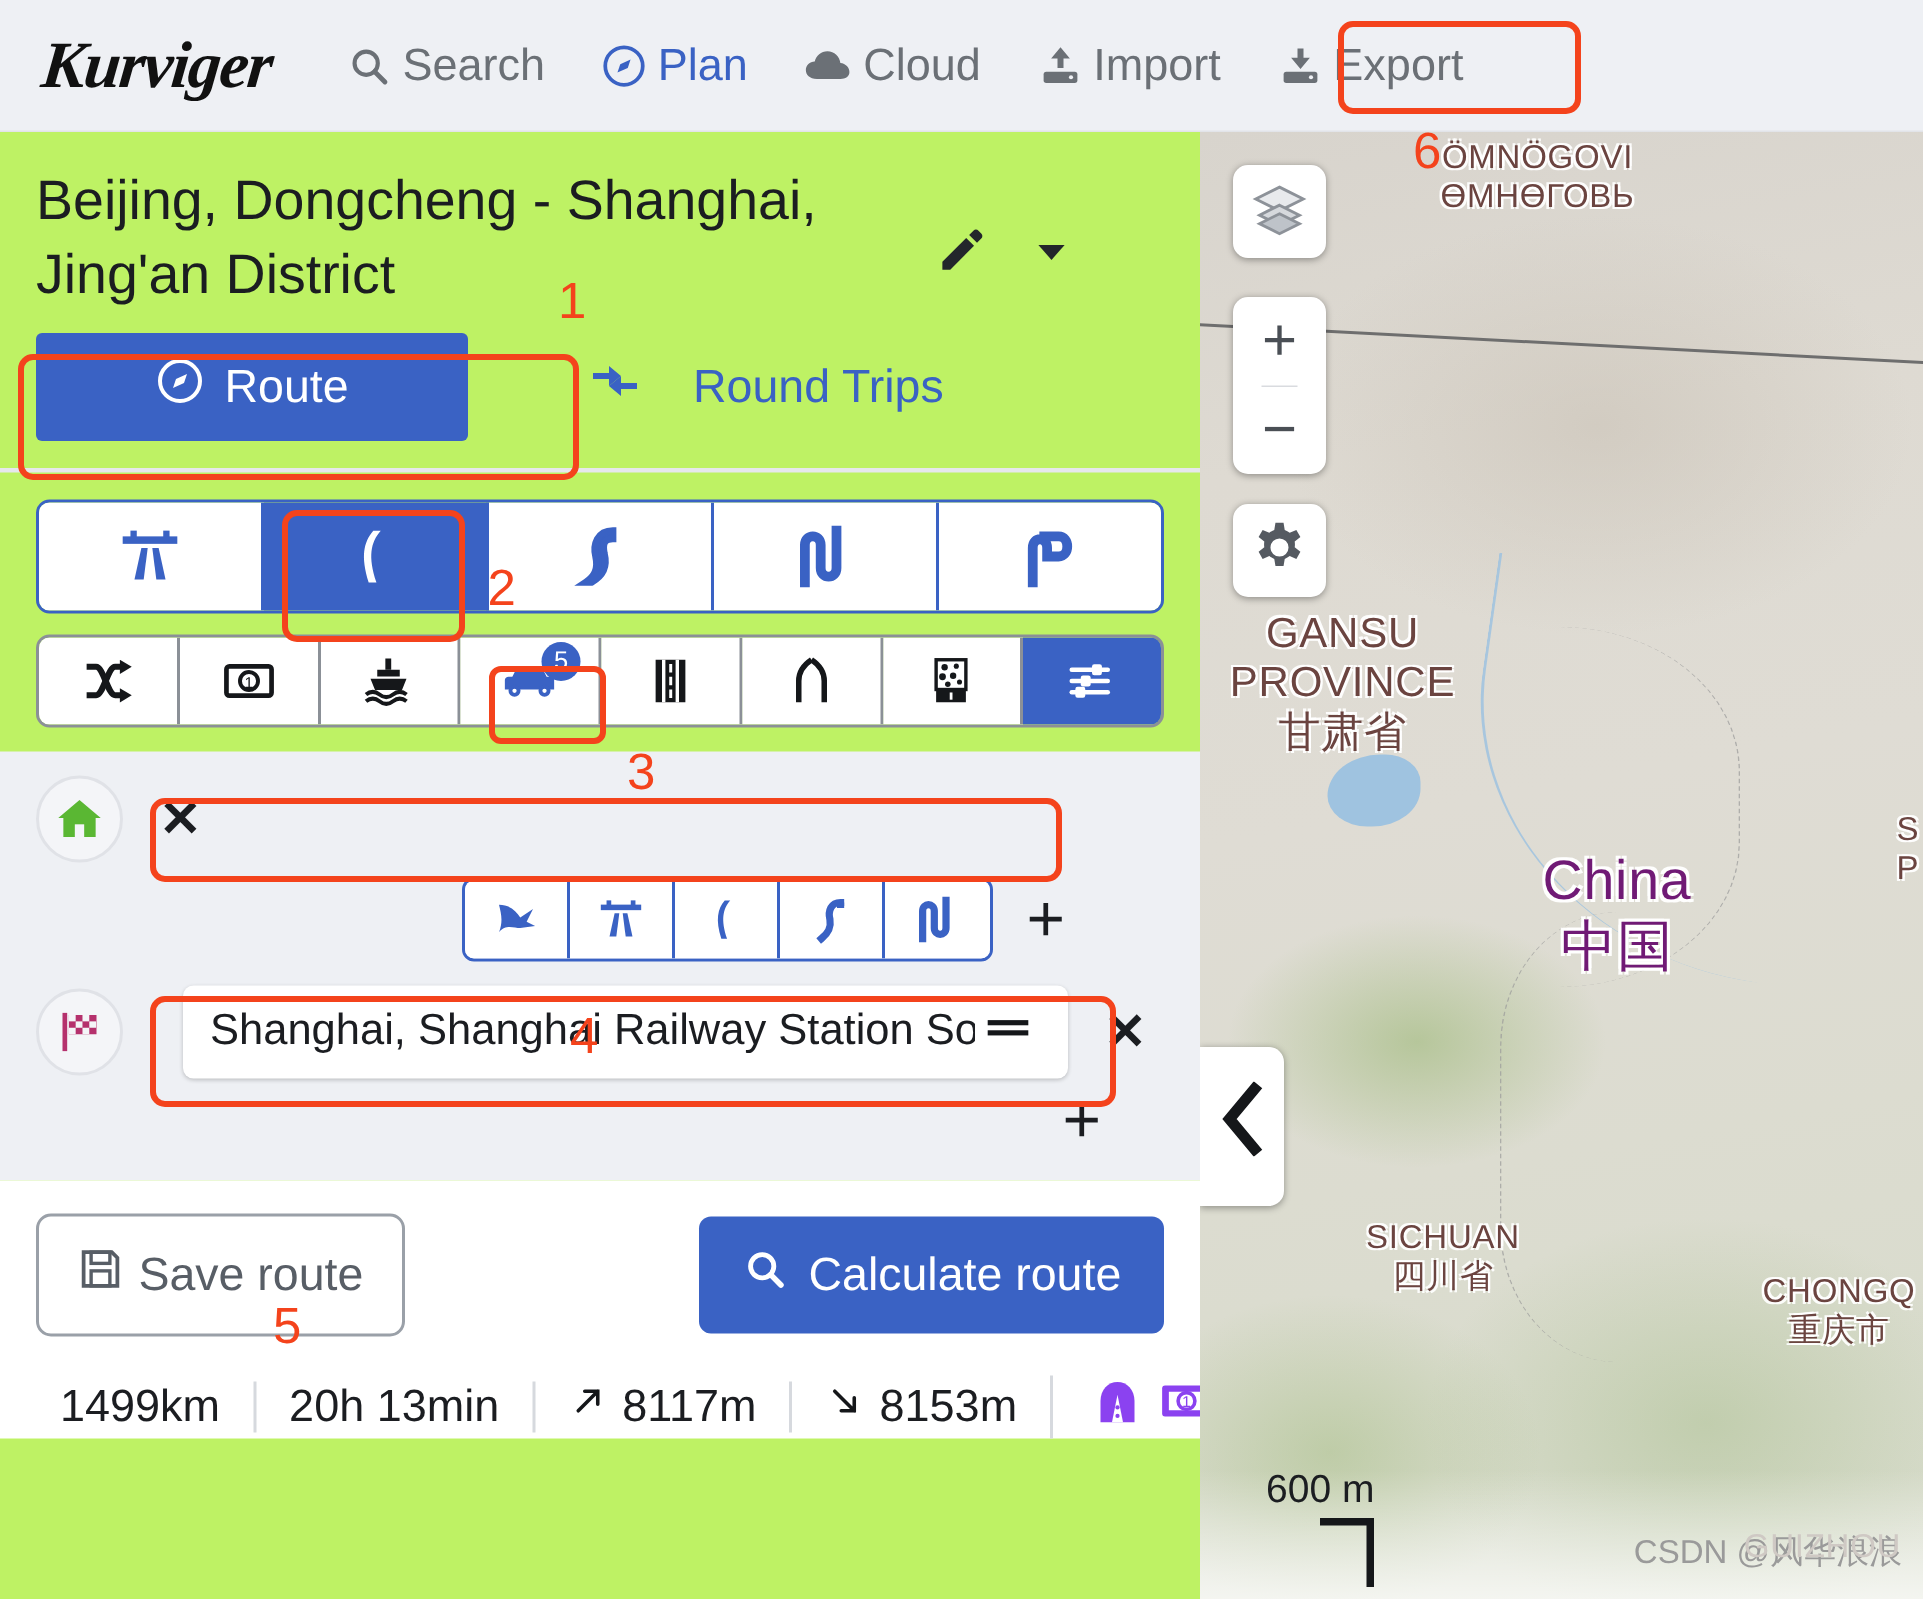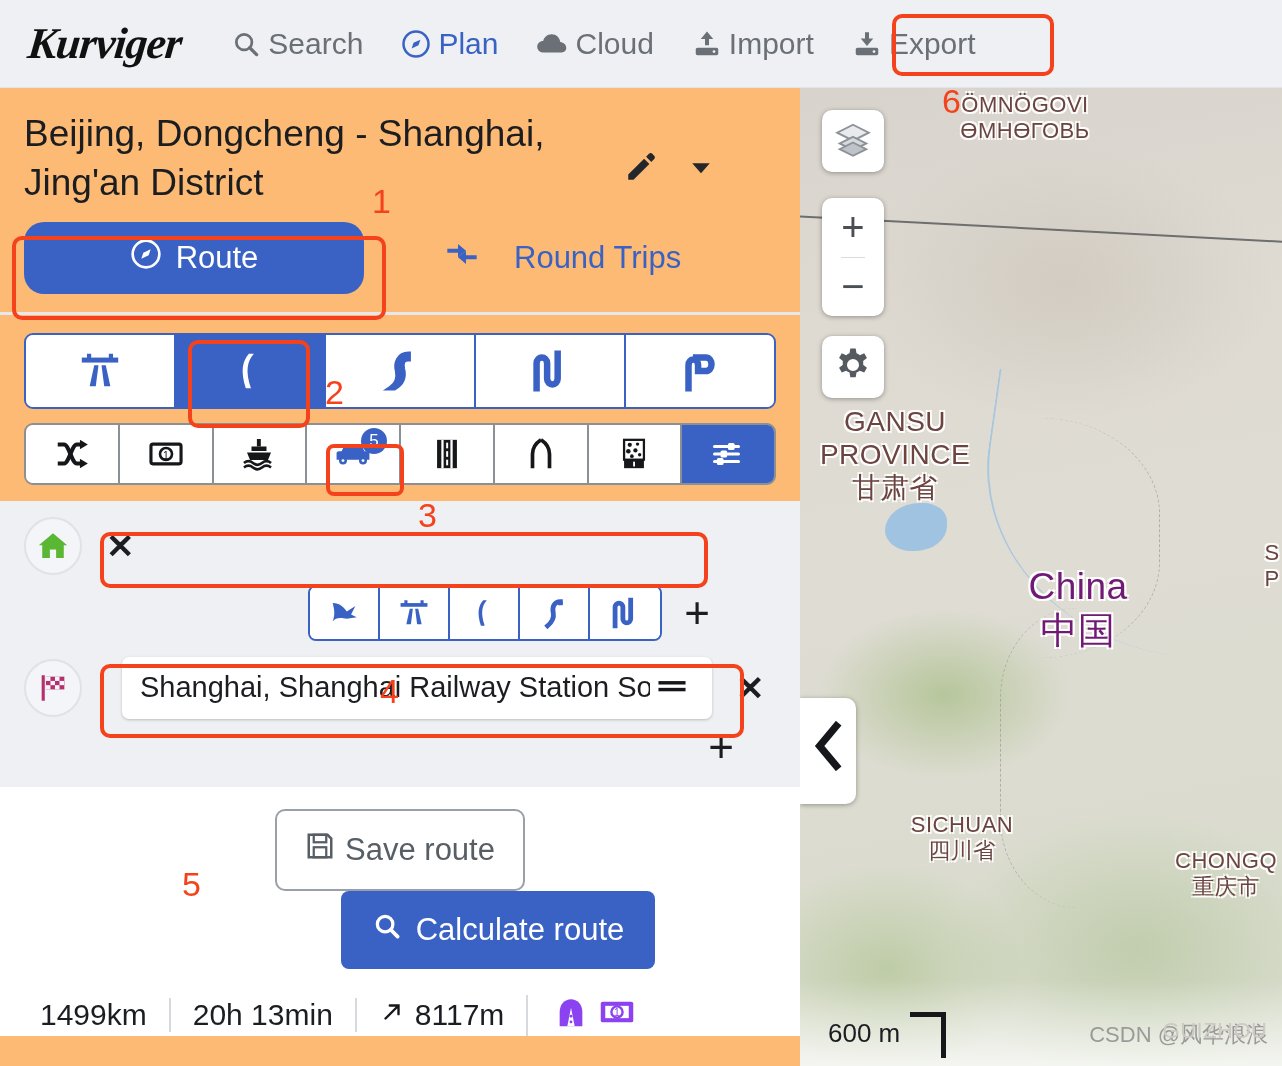--- a/index.html
+++ b/index.html
@@ -34,34 +34,34 @@
     position:absolute; border:4px solid #f4431c; border-radius:10px;
     pointer-events:none;
   }
   .step-num {
     position:absolute; color:#f4431c; font-size:34px;
     font-family:"Liberation Sans", sans-serif;
   }
   
   #sidebar {
     position:absolute; left:0; top:88px; width:800px; height:978px;
-    background:#fdba74; overflow:hidden;
+    background:#bef264; overflow:hidden;
   }
   #title-block { padding:22px 24px 0 24px; display:flex; align-items:flex-start; }
   #route-title {
     font-size:37px; color:#1b1d21; line-height:1.32; flex:1; max-width:600px;
   }
   #title-actions { display:flex; align-items:center; gap:28px; padding-top:40px; }
   
   #mode-row {
     display:flex; align-items:center; padding:14px 24px 18px 24px; gap:0;
   }
   #route-btn {
-    width:340px; height:72px; background:#3a62c4; color:#fff;
-    border-radius:20px; display:flex; align-items:center; justify-content:center;
+    width:288px; height:72px; background:#3a62c4; color:#fff;
+    border-radius:4px; display:flex; align-items:center; justify-content:center;
     gap:14px; font-size:31px; cursor:pointer; border:none;
   }
   #roundtrip-btn {
     margin-left:78px; display:flex; align-items:center; gap:32px;
     color:#3a62c4; font-size:31px; cursor:pointer;
   }
   #sep1 { height:3px; background:#e6e8ec; width:100%; }
   
   #curv-row { padding:18px 24px 0 24px; }
   #curv-group {
@@ -114,21 +114,21 @@
   }
   .mini-btn {
     width:70px; display:flex; align-items:center; justify-content:center;
     background:#fff; border-right:2px solid #3a62c4; cursor:pointer;
   }
   .mini-btn:last-child { border-right:none; }
   .plus-btn { font-size:44px; color:#1b1d21; margin-left:22px; cursor:pointer; line-height:1; }
   #add-row { display:flex; justify-content:flex-end; padding:6px 66px 0 0; }
   
   #footer { padding:22px 24px 0 24px; background:#fff; }
-  #footer-btns { display:flex; align-items:center;flex-direction:column; }
+  #footer-btns { display:flex; align-items:center; }
   #save-btn {
     width:250px; height:82px; border:2px solid #9aa0a8; border-radius:10px;
     background:#fff; color:#585e66; font-size:31px; display:flex;
     align-items:center; justify-content:center; gap:10px; cursor:pointer;
   }
   #calc-btn {
     margin-left:196px; width:314px; height:78px; background:#3a62c4; color:#fff;
     border-radius:8px; font-size:31px; display:flex; align-items:center;
     justify-content:center; gap:14px; cursor:pointer; border:none;
   }
@@ -177,22 +177,23 @@
       -1.6px 1.6px 0 rgba(255,255,255,.92), 1.6px 1.6px 0 rgba(255,255,255,.92);
     line-height:1.18; letter-spacing:.5px;
   }
   .label-dark {
     color:#701a75; text-shadow:
       -2px -2px 0 rgba(255,255,255,.95), 2px -2px 0 rgba(255,255,255,.95),
       -2px 2px 0 rgba(255,255,255,.95), 2px 2px 0 rgba(255,255,255,.95);
   }
   .label-faint { color:#cfc9c4; text-shadow:none; }
   #scalebar {
-    position:absolute; left:28px; bottom:8px; display:flex; align-items:center;
+    position:absolute; left:44px; bottom:8px; display:flex; align-items:flex-end;
     pointer-events:none;
+    flex-direction:column;
   }
   #scale-text { font-size:26px; color:#1b1d21; padding-bottom:4px; }
   #scale-line {
     width:36px; height:46px; border-right:5px solid #15171a;
     border-top:5px solid #15171a; margin-left:10px;
   }
   #watermark {
     position:absolute; right:14px; bottom:16px; font-size:22px;
     color:#9a9a9a; pointer-events:none;
   }
@@ -526,20 +527,28 @@
       <span class="stat">1499km</span>
       <span class="stat">20h 13min</span>
       <span class="stat">
         <span>
           <svg width="26" height="26" viewBox="0 0 24 24">
               <path d="M6 18 L18 6 M10 6 L18 6 L18 14" fill="none" stroke="#15171a" stroke-width="2.2" stroke-linecap="round"></path>
             </svg>
         </span>
         <span>8117m</span>
       </span>
+      <span class="stat">
+        <span>
+          <svg width="26" height="26" viewBox="0 0 24 24">
+              <path d="M6 6 L18 18 M10 18 L18 18 L18 10" fill="none" stroke="#15171a" stroke-width="2.2" stroke-linecap="round"></path>
+            </svg>
+        </span>
+        <span>8153m</span>
+      </span>
       <span id="stat-icons">
         <span>
           <svg width="34" height="34" viewBox="0 0 24 24">
               <path d="M4 22 L4 12 C4 6.5 7.6 3 12 3 C16.4 3 20 6.5 20 12 L20 22 Z" fill="#8b42f0"></path>
               <path d="M12 9 L14.6 22 L9.4 22 Z" fill="#fff"></path>
               <circle cx="12" cy="15" r="1" fill="#8b42f0"></circle>
               <circle cx="12" cy="19" r="1" fill="#8b42f0"></circle>
             </svg>
         </span>
         <span>

